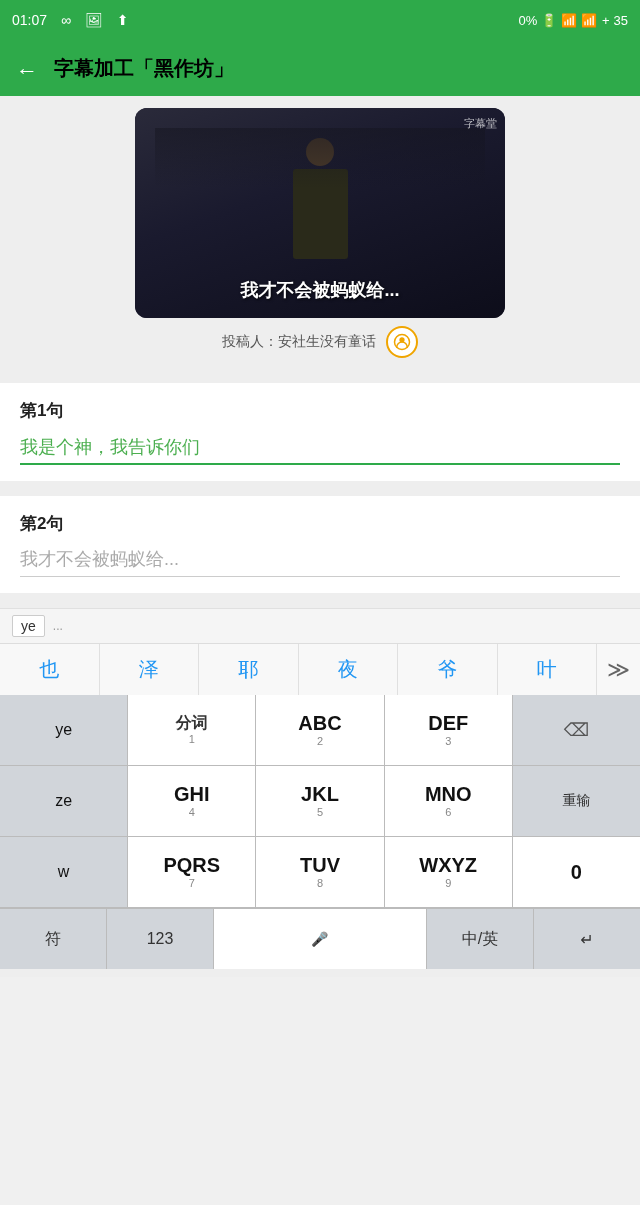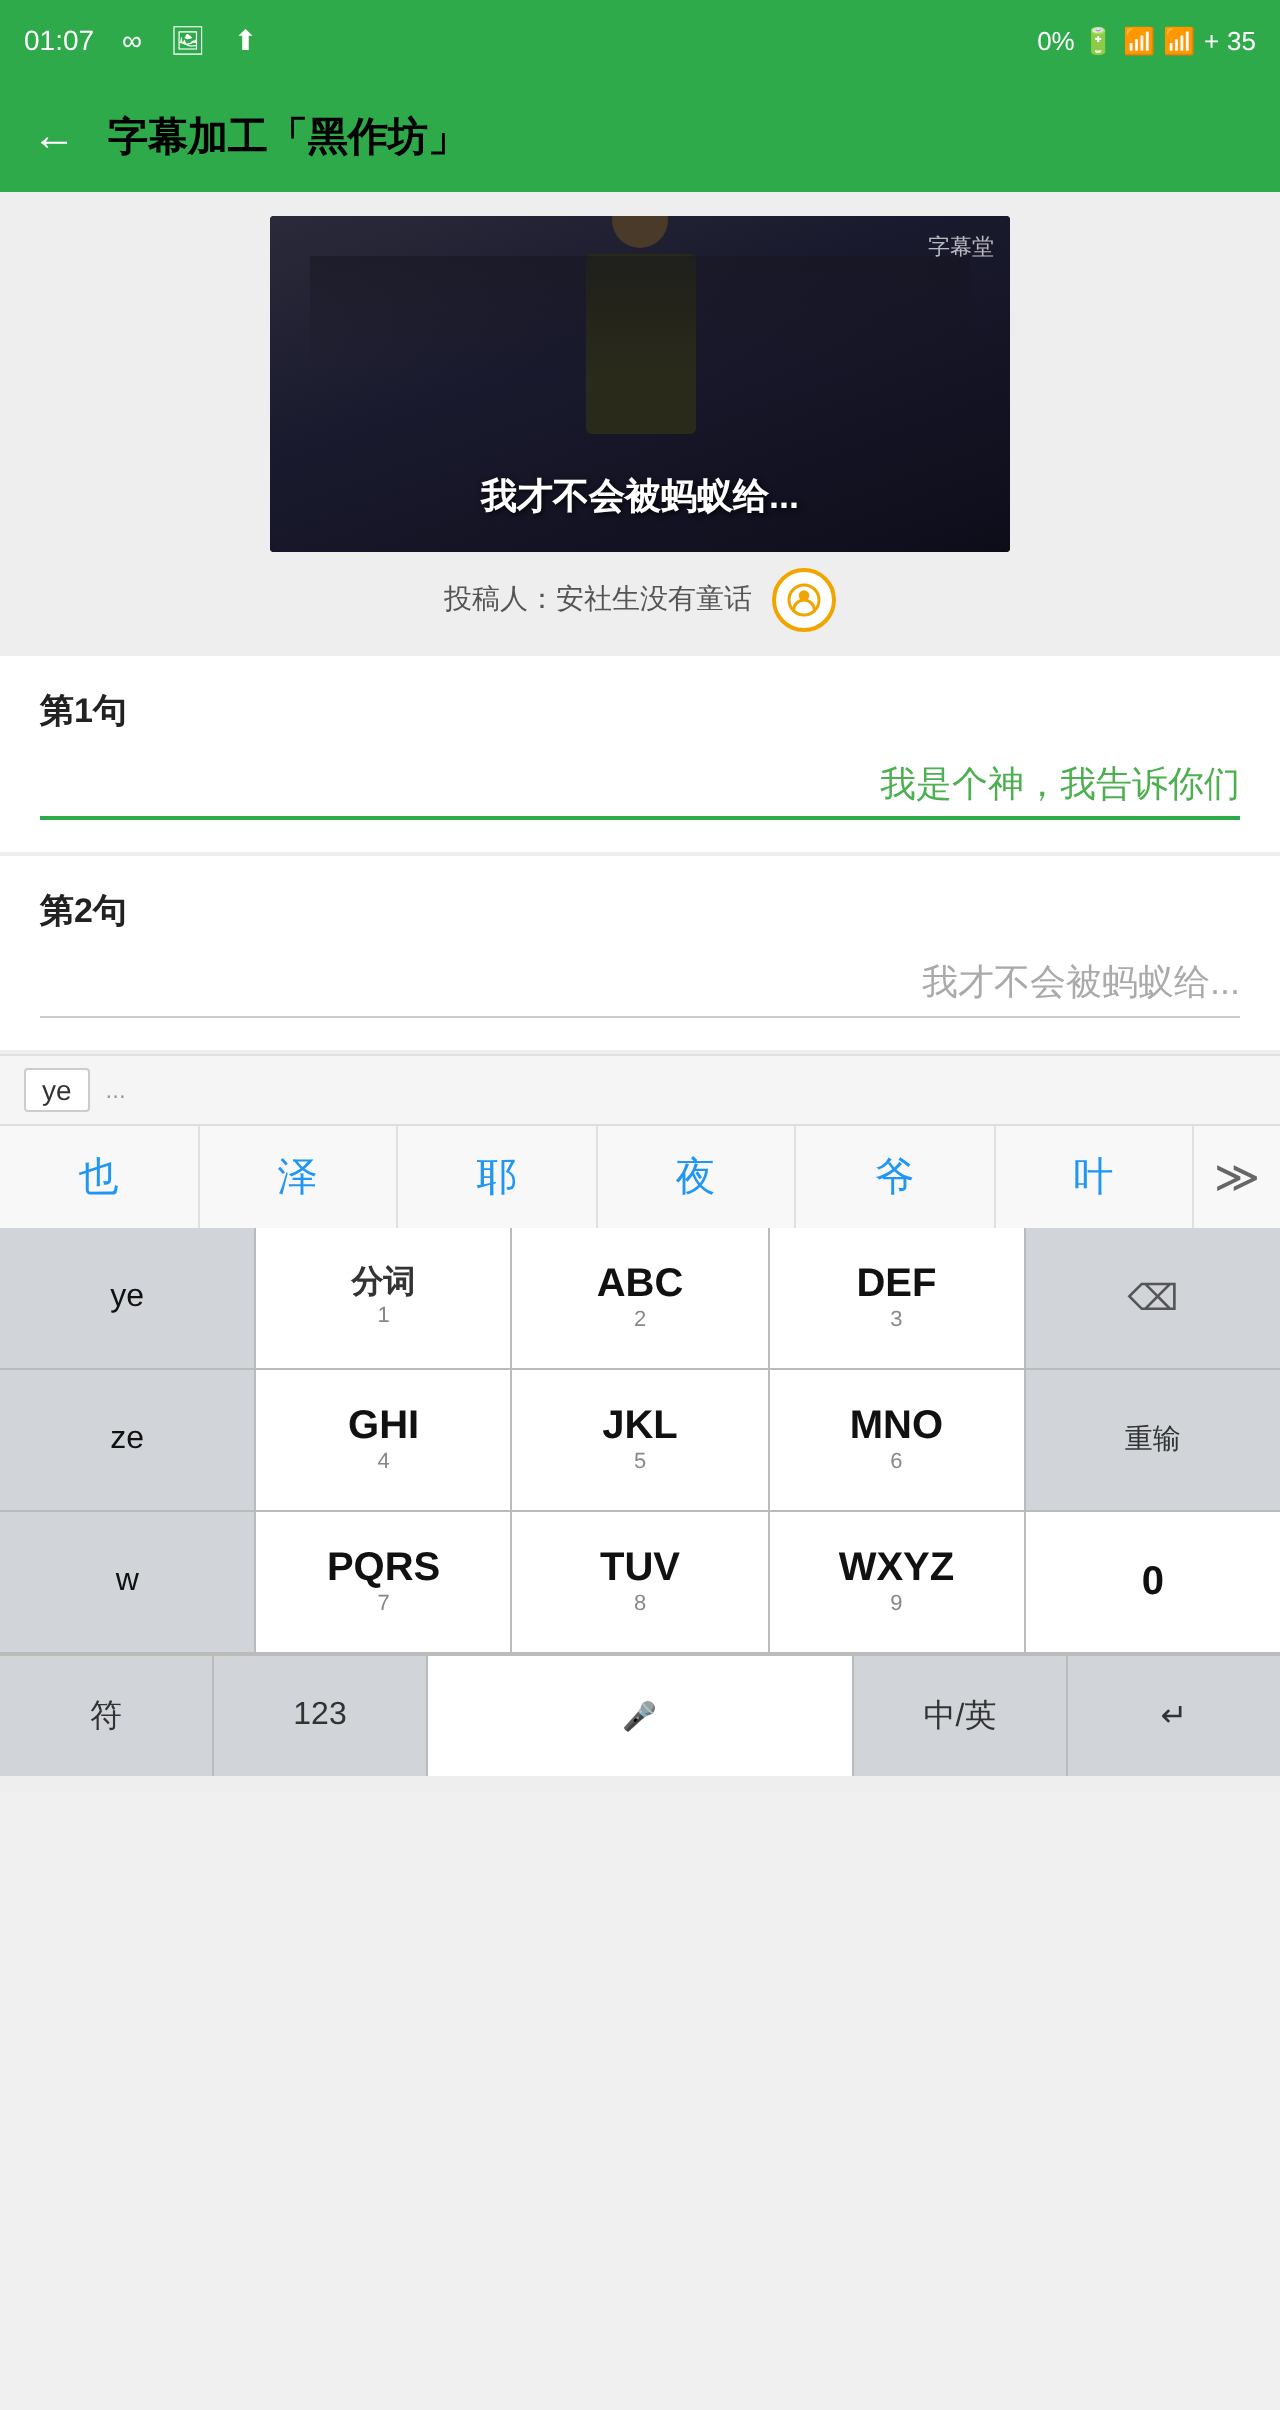--- a/index.html
+++ b/index.html
@@ -54,25 +54,25 @@
     }
 
     
     .video-container {
       display: flex;
       justify-content: center;
       padding: 12px 0 0 0;
     }
     .video-thumb {
       width: 370px;
-      height: 168px;
+      height: 210px;
       background: #1a1a2e;
       position: relative;
       overflow: hidden;
-      border-radius: 2px;
+      border-radius: 12px;
     }
     .video-overlay-text {
       position: absolute;
       bottom: 16px;
       left: 0;
       right: 0;
       text-align: center;
       color: white;
       font-size: 18px;
       font-weight: bold;
@@ -114,39 +114,38 @@
       justify-content: center;
     }
     .submitter-icon svg {
       width: 18px;
       height: 18px;
     }
 
     
     .card {
       background: white;
-      margin: 2px 0;
+      margin: 15px 0;
       padding: 16px 20px;
     }
     .sentence-label {
       font-size: 17px;
       font-weight: bold;
       color: #222;
       margin-bottom: 10px;
     }
     .sentence-input {
       width: 100%;
       border: none;
       border-bottom: 2px solid #2eaa4a;
       outline: none;
       font-size: 18px;
       color: #4caf50;
       padding: 4px 0 6px 0;
       background: transparent;
-      text-align: right;
     }
     .sentence-input::placeholder {
       color: #aaa;
     }
     .sentence-input.dim {
       border-bottom: 1px solid #ccc;
       color: #aaa;
     }
 
     

